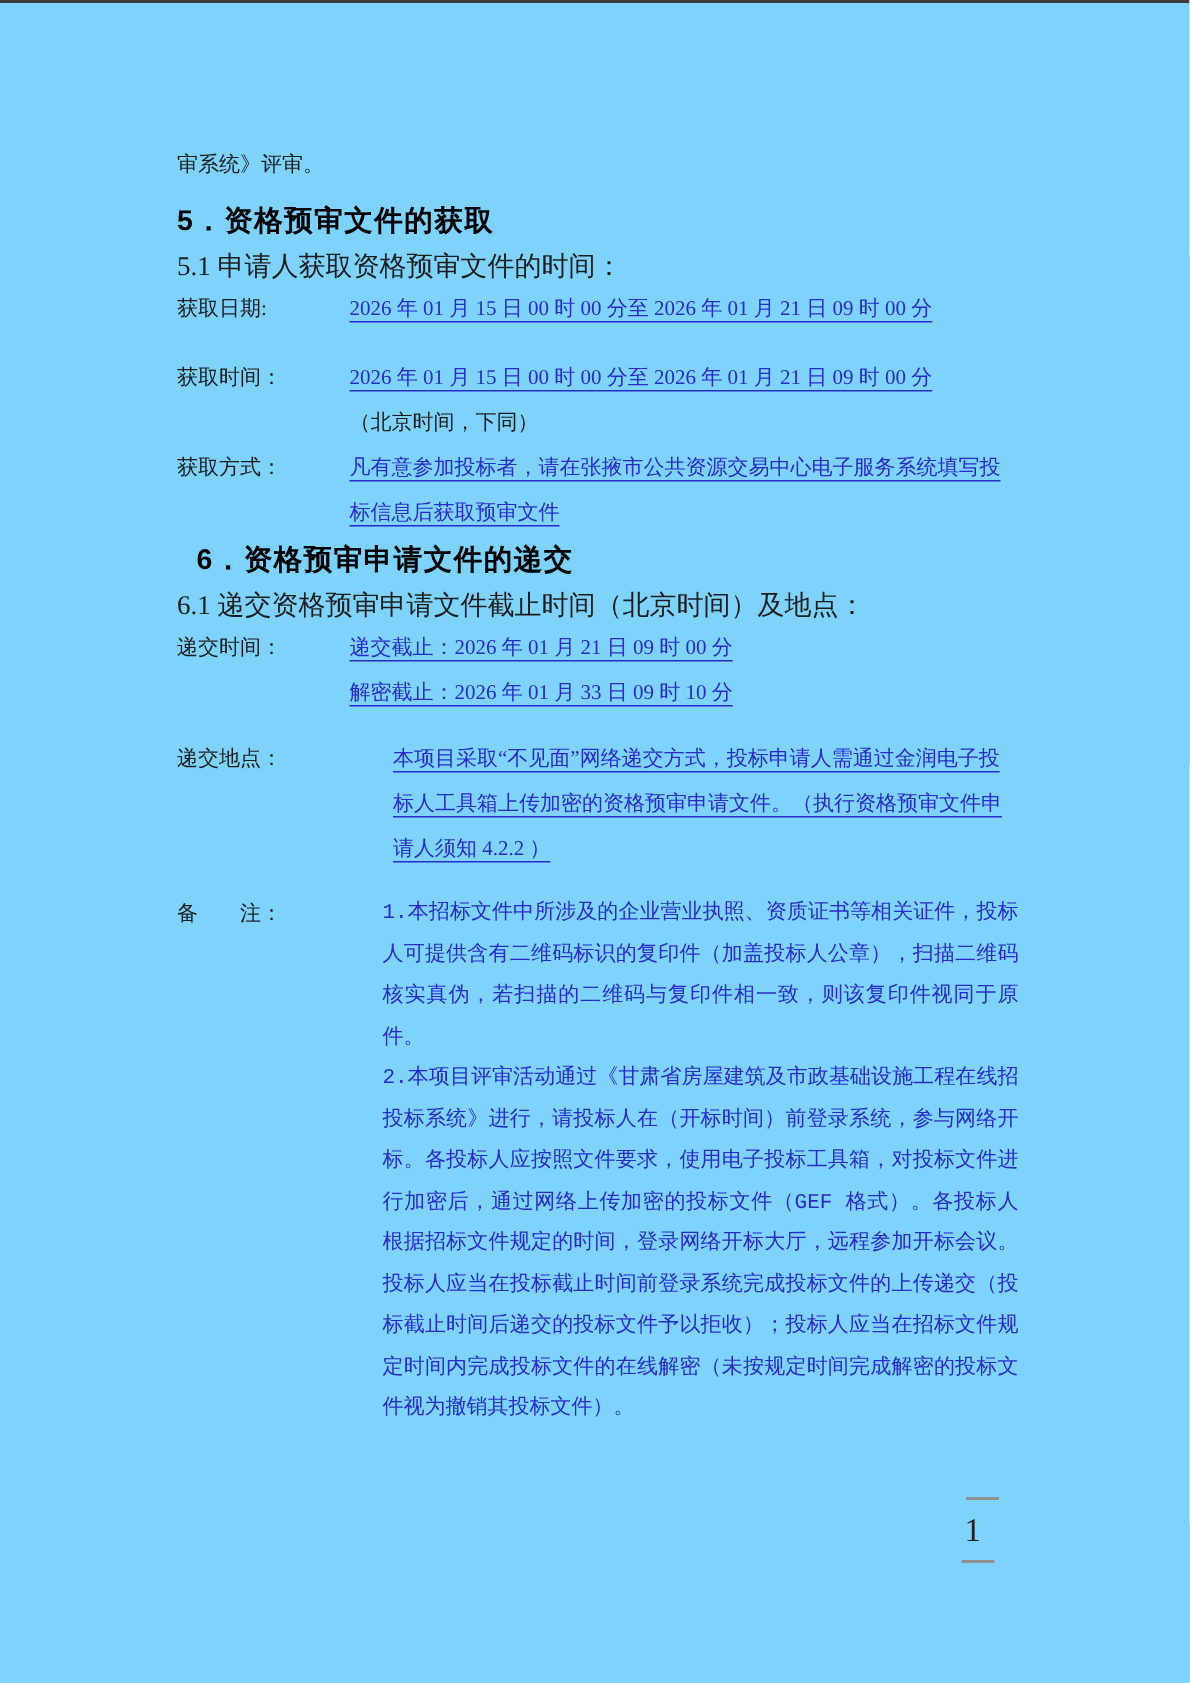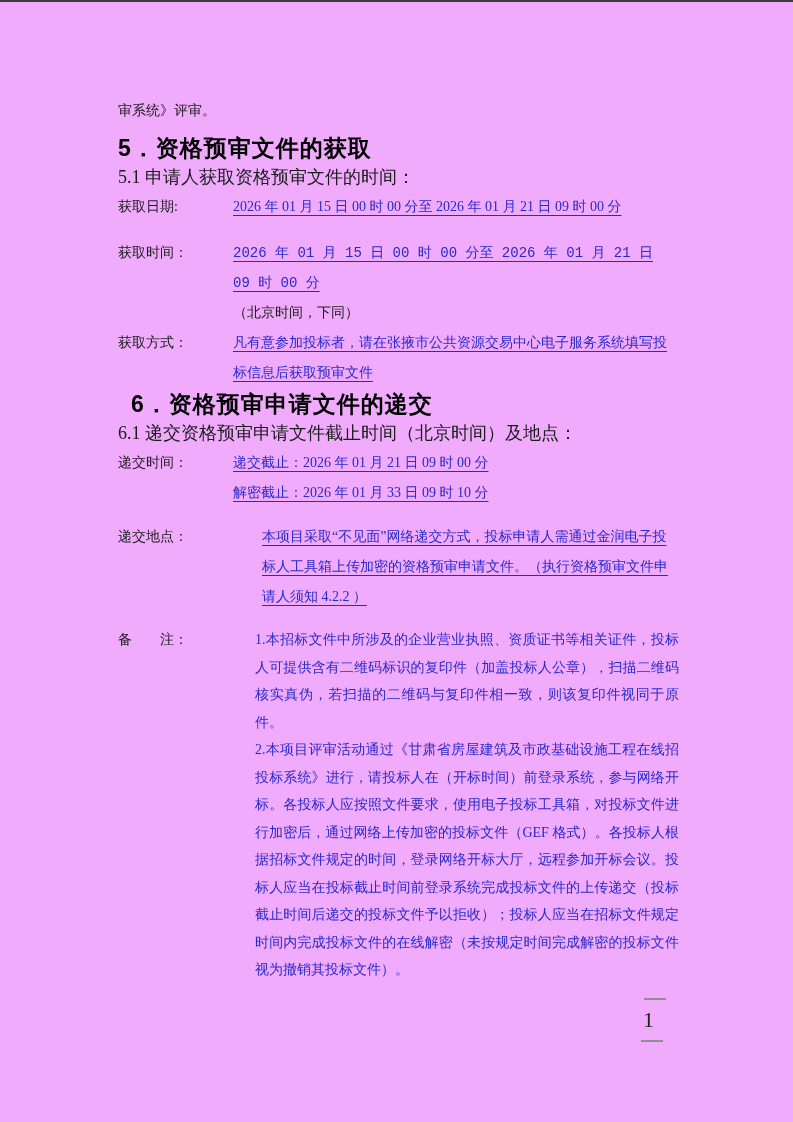--- a/index.html
+++ b/index.html
@@ -10,21 +10,21 @@
   * { margin: 0; padding: 0; box-sizing: border-box; }
   html, body { background: #ffffff; }
   body {
     font-family: "Liberation Serif", "DejaVu Serif", serif;
     color: var(--body-black);
   }
   .page {
     position: relative;
     width: 793px;
     height: 1122px;
-    background: #f0abfc;
+    background: #7dd3fc;
     overflow: hidden;
   }
   .top-edge {
     position: absolute;
     top: 0; left: 0;
     width: 100%; height: 2px;
     background: #3d3d3d;
   }
   .content {
     padding: 96px 114px 0 118px;
@@ -33,21 +33,21 @@
     font-size: 14px;
     line-height: 30px;
     color: var(--body-black);
   }
   .sub-line {
     font-size: 18px;
     line-height: 26px;
     color: var(--body-black);
   }
   h2.sec-heading {
-    font-size: 23px;
+    font-size: 19px;
     font-weight: bold;
     line-height: 32px;
     color: #000000;
     letter-spacing: 1px;
     margin-top: 6px;
     font-family: "Liberation Sans", "DejaVu Sans", sans-serif;
   }
   h2.sec-heading.second { margin-top: 0; margin-left: 13px; }
   .field-row {
     display: flex;
@@ -72,38 +72,39 @@
     text-decoration: underline;
     text-underline-offset: 4px;
     text-decoration-thickness: 1px;
   }
   .plain-note {
     display: block;
     font-size: 14px;
     line-height: 30px;
     color: var(--body-black);
   }
-  .row-m-top { margin-top: 16px; font-family: Liberation Mono, monospace; }
+  .row-m-top { margin-top: 16px; }
   .row-m-top2 { margin-top: 2px; }
   .row-m-top3 { margin-top: 14px; gap: 29px; }
   .remarks {
     display: flex;
     align-items: flex-start;
     margin-top: 14px;
   }
   .remarks-label {
     flex: 0 0 137px;
     font-size: 14px;
     line-height: 27.5px;
     color: var(--body-black);
     white-space: pre;
   }
   .remarks-notes {
     flex: 1;
     max-width: 426px;
+    font-family: Liberation Mono, monospace;
   }
   .remarks-notes p {
     font-size: 14px;
     line-height: 27.5px;
     color: var(--link-blue);
     text-align: justify;
   }
   .footer-page {
     position: absolute;
     left: 641px;

